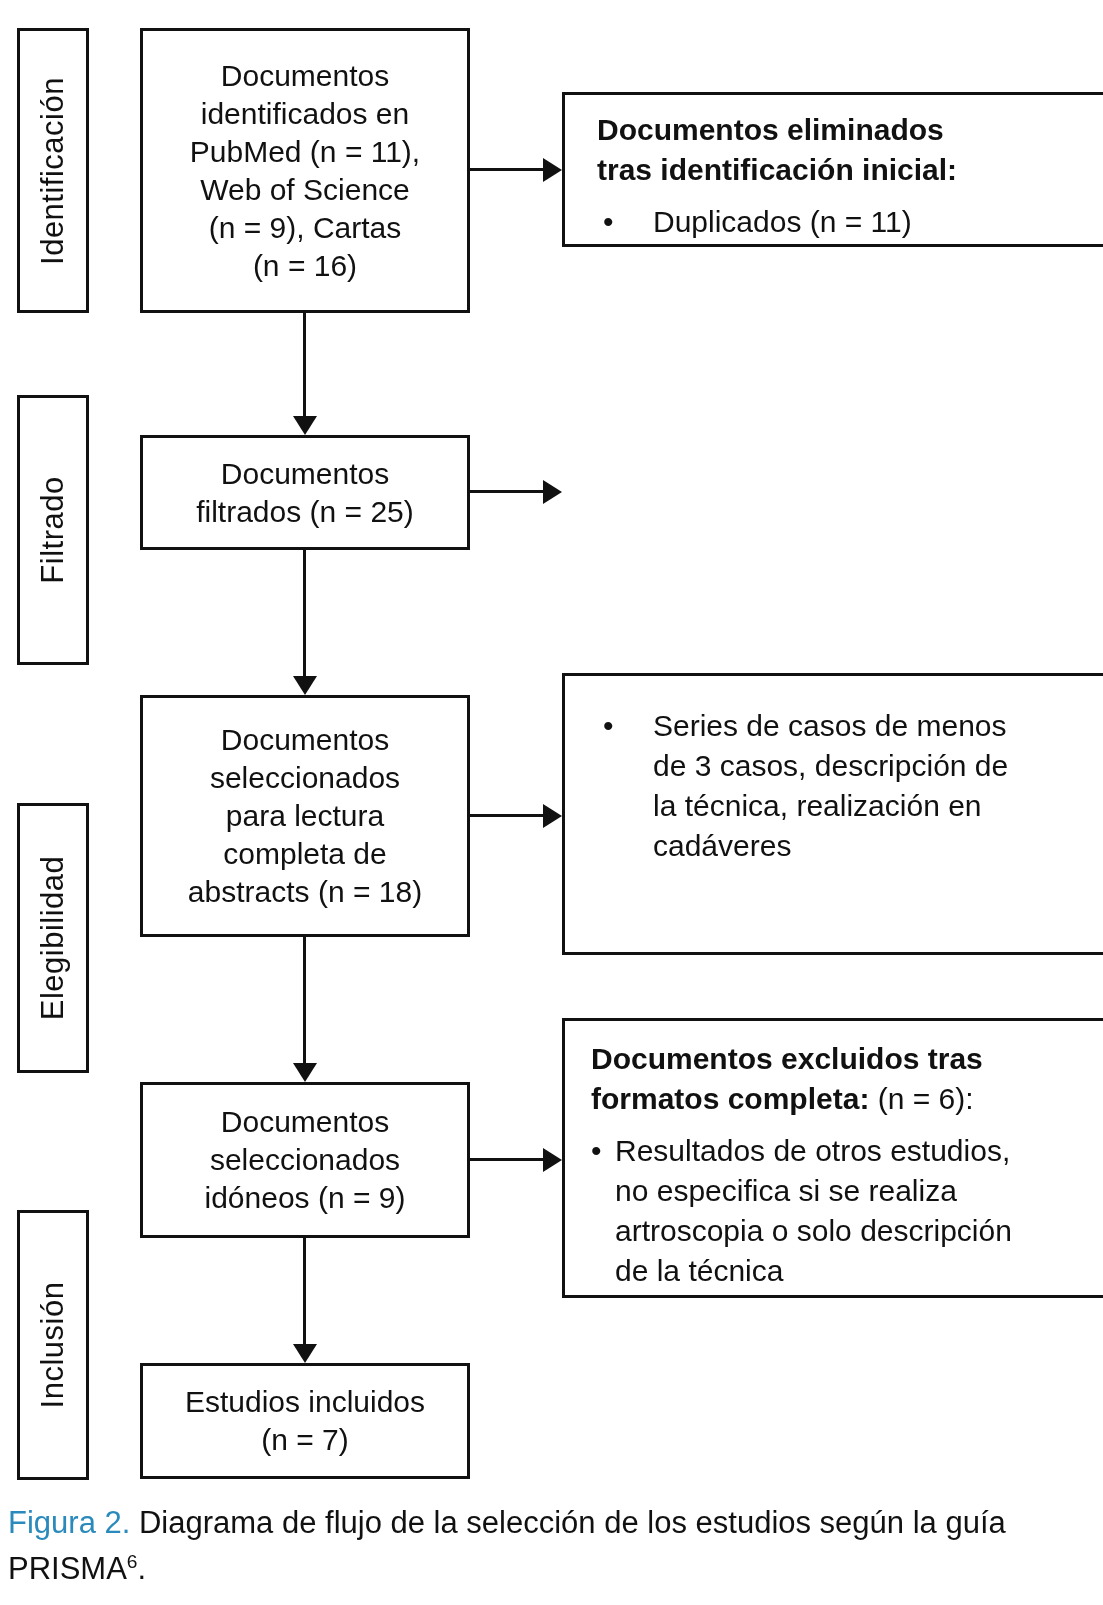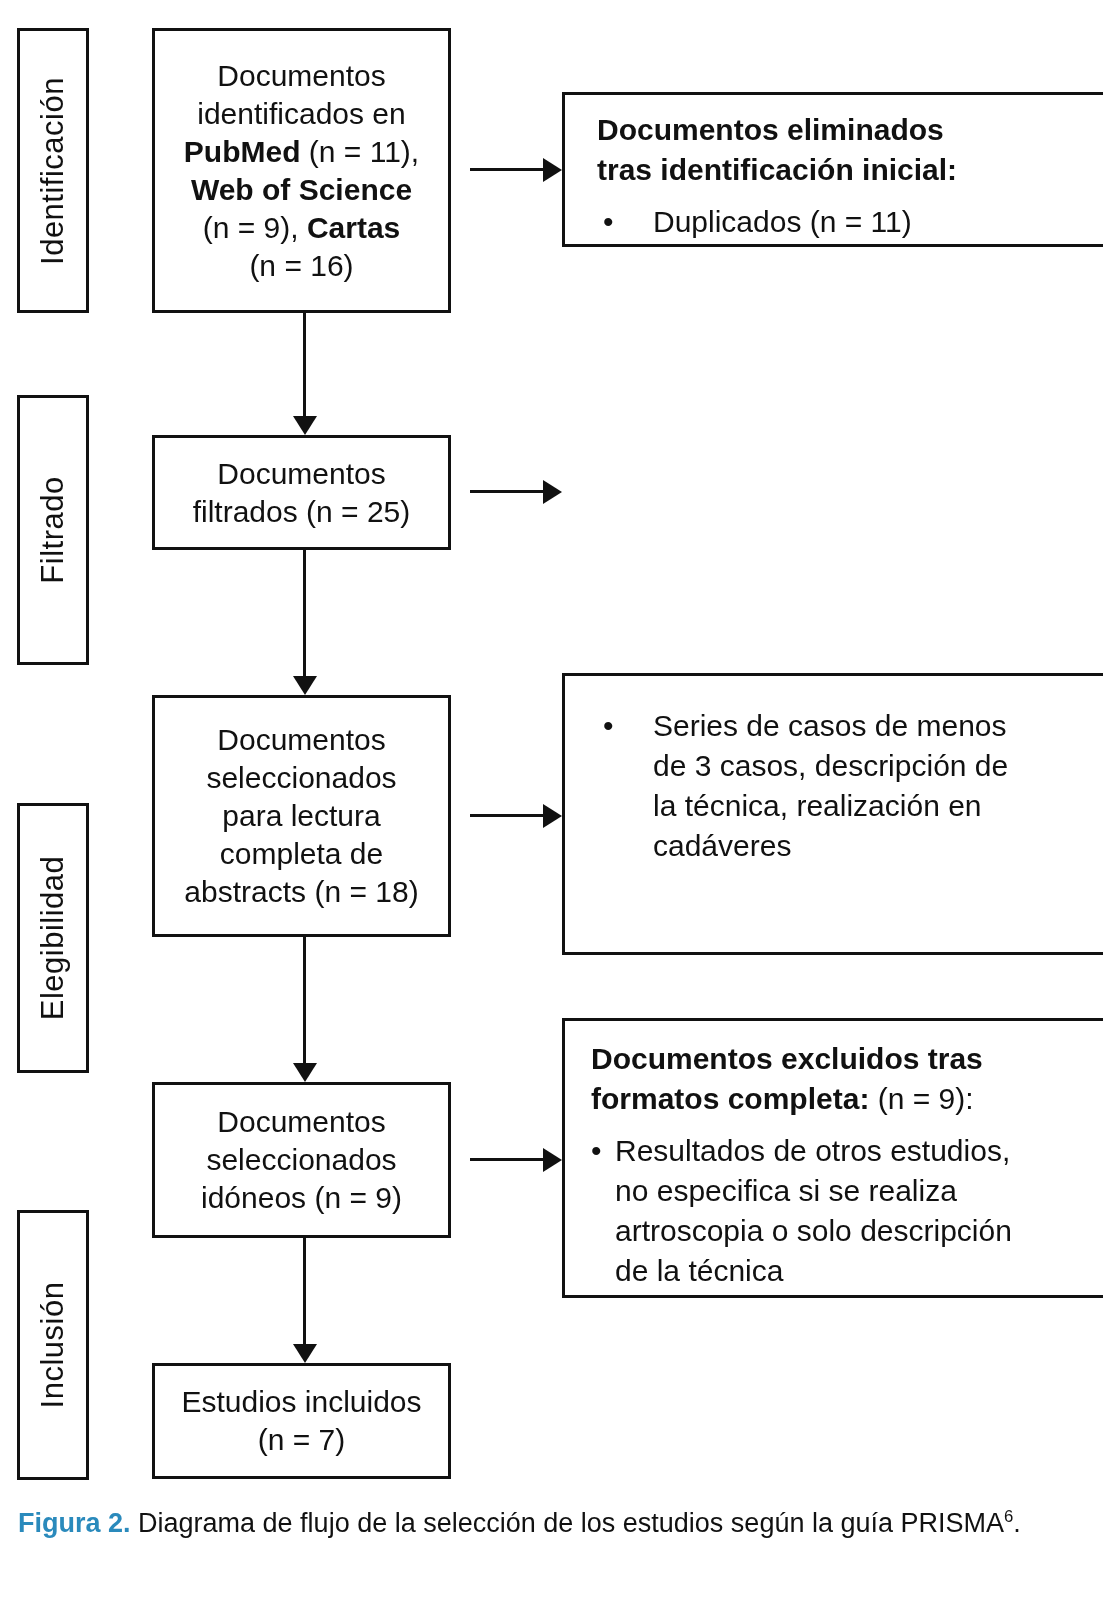--- a/index.html
+++ b/index.html
@@ -22,21 +22,21 @@
     transform:rotate(-90deg); white-space:nowrap;
     font-size:31px; letter-spacing:.5px;
   }
   .stage.s1{ top:28px;  height:285px; }
   .stage.s2{ top:395px; height:270px; }
   .stage.s3{ top:803px; height:270px; }
   .stage.s4{ top:1210px; height:270px; }
 
   
   .mbox{
-    position:absolute; left:152px; width:299px;
+    position:absolute; left:140px; width:330px;
     border:3px solid var(--ink);
     display:flex; align-items:center; justify-content:center;
     text-align:center; font-size:30px; line-height:38px;
     padding:6px 10px;
   }
   .mbox.b1{ top:28px;   height:285px; }
   .mbox.b2{ top:435px;  height:115px; }
   .mbox.b3{ top:695px;  height:242px; }
   .mbox.b4{ top:1082px; height:156px; }
   .mbox.b5{ top:1363px; height:116px; }
@@ -58,21 +58,21 @@
   .r1 .rhead{ max-width:372px; }
   .r2 .rhead{ max-width:432px; }
   .r3 .rhead{ max-width:448px; }
   .r4 .rhead{ max-width:448px; }
   .rlist{ list-style:none;margin-top:12px; }
   .rlist li{ position:relative; padding-left:56px; max-width:440px; }
   .rlist li::before{ content:"\2022"; position:absolute; left:6px; }
   .r4 .rlist li{ padding-left:24px; max-width:448px; }
   .r4 .rlist li::before{ left:0; }
 
-  .bold{ font-weight:700; }
+  .bold{ font-weight:400; }
   .accent{ color:var(--accent); }
   sup{ font-size:62%; vertical-align:super; line-height:0; }
 
   
   .varrow{ position:absolute; left:303px; width:3px; background:var(--ink); }
   .varrow::after{
     content:""; position:absolute; left:50%; bottom:-19px;
     transform:translateX(-50%);
     border:12px solid transparent; border-bottom:0;
     border-top:19px solid var(--ink);
@@ -89,22 +89,22 @@
     border:12px solid transparent; border-right:0;
     border-left:19px solid var(--ink);
   }
   .harrow.h1{ top:168px; }
   .harrow.h2{ top:490px; }
   .harrow.h3{ top:814px; }
   .harrow.h4{ top:1158px; }
 
   
   .caption{
-    position:absolute; left:18px; top:1500px; width:1020px;
-    font-size:27px; line-height:46px;
+    position:absolute; left:8px; top:1500px; width:1020px;
+    font-size:31px; line-height:46px;
   }
 </style>
 </head>
 <body>
 
 <div class="canvas">
 
   <div class="stage s1">
     <span class="vtext">Identificación</span>
   </div>
@@ -139,21 +139,21 @@
     <ul class="rlist">
         <li><span>Duplicados (n = 11)</span></li>
       </ul>
   </div>
   <div class="rbox r3">
     <ul class="rlist">
         <li><span>Series de casos de menos de 3 casos, descripción de la técnica, realización en cadáveres</span></li>
       </ul>
   </div>
   <div class="rbox r4">
-    <div class="rhead"><span class="bold">Documentos excluidos tras formatos completa:</span><span> (n = 9):</span></div>
+    <div class="rhead"><span class="bold">Documentos excluidos tras formatos completa:</span><span> (n = 6):</span></div>
     <ul class="rlist">
         <li><span>Resultados de otros estudios, no especifica si se realiza artroscopia o solo descripción de la técnica</span></li>
       </ul>
   </div>
 
   <div class="varrow a1"></div>
   <div class="varrow a2"></div>
   <div class="varrow a3"></div>
   <div class="varrow a4"></div>
   <div class="harrow h1"></div>

